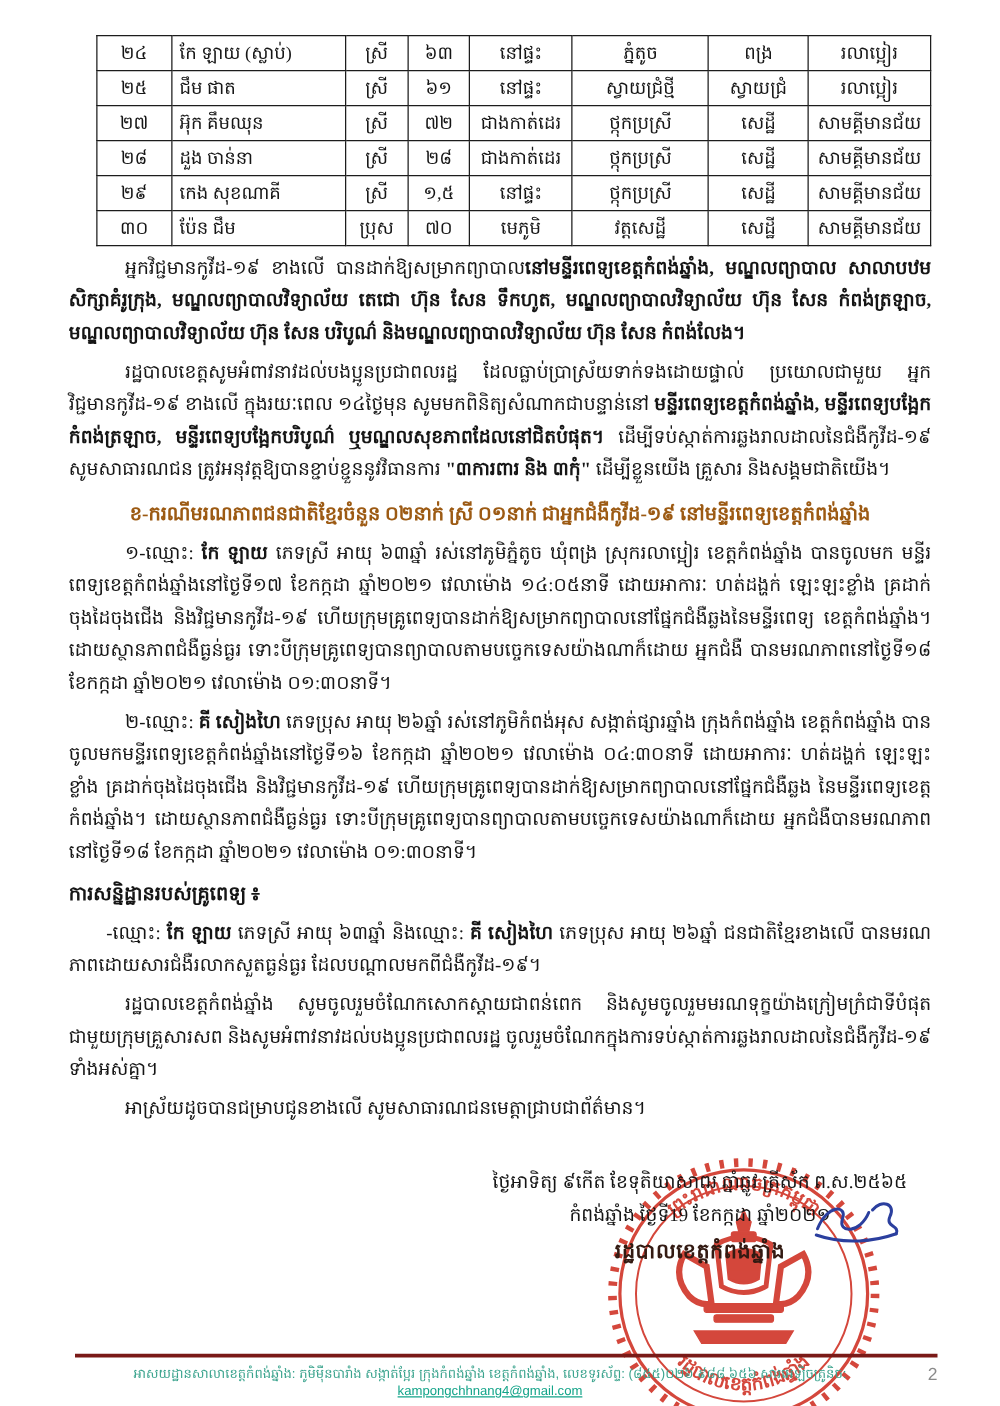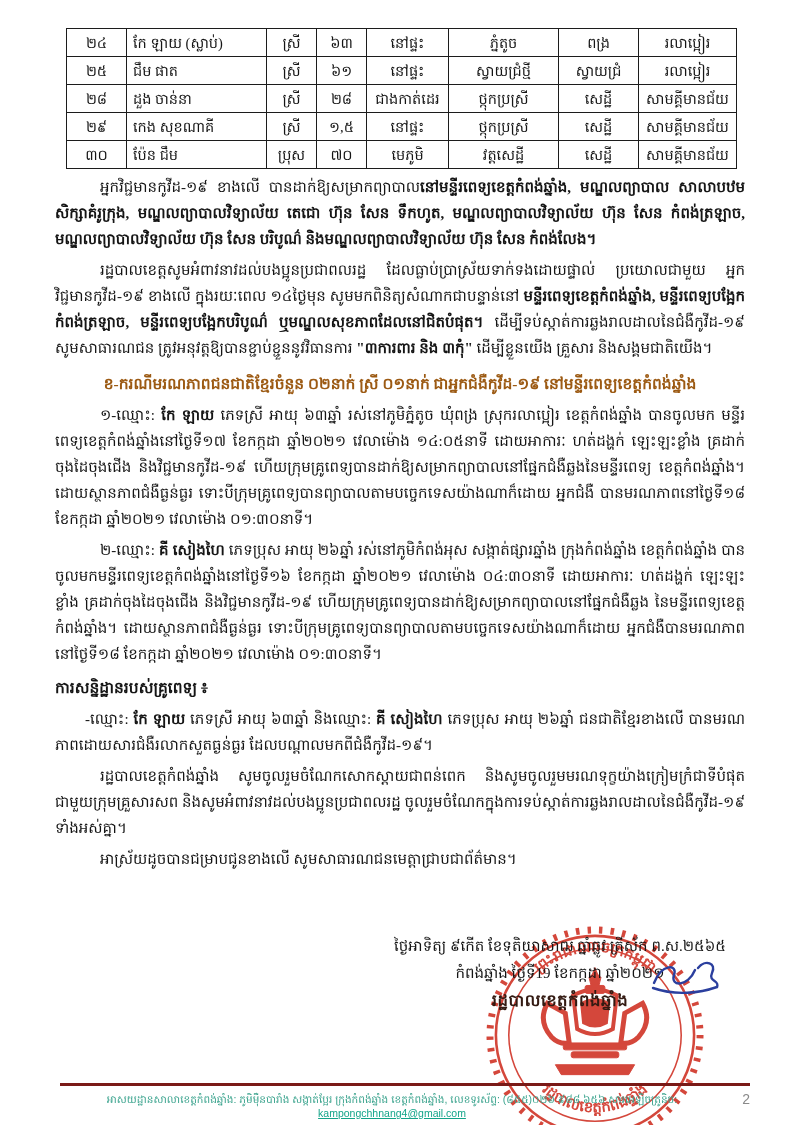--- a/index.html
+++ b/index.html
@@ -4,21 +4,21 @@
 <style>
   html,body{margin:0;padding:0;background:#ffffff;}
   .page{
     position:relative;width:800px;height:1125px;overflow:hidden;
     background:#ffffff;color:#151515;
     font-family:"Liberation Serif","DejaVu Serif",serif;
     font-size:15px;line-height:26px;
   }
   .content{position:absolute;left:55px;top:28px;width:690px;}
   
-  table.cases{border-collapse:collapse;margin-left:11px;table-layout:fixed;}
+  table.cases{border-collapse:collapse;margin-left:22px;table-layout:fixed;}
   table.cases td{
     border:1.6px solid #1c1c1c;text-align:center;vertical-align:middle;
     padding:1px 3px;height:25px;font-size:14.5px;line-height:20px;
     overflow:hidden;white-space:nowrap;
   }
   table.cases td.name{text-align:left;padding-left:6px;}
   col.c-no{width:60px}col.c-name{width:140px}col.c-sex{width:50px}
   col.c-age{width:50px}col.c-job{width:82px}col.c-vil{width:110px}
   col.c-com{width:80px}col.c-dis{width:98px}
   
@@ -82,20 +82,30 @@
         </tr>
         <tr>
           <td>២៥</td>
           <td class="name">ជឹម ផាត</td>
           <td>ស្រី</td>
           <td>៦១</td>
           <td>នៅផ្ទះ</td>
           <td>ស្វាយជ្រំថ្មី</td>
           <td>ស្វាយជ្រំ</td>
           <td>រលាប្អៀរ</td>
+        </tr>
+        <tr>
+          <td>២៧</td>
+          <td class="name">អ៊ុក គឹមឈុន</td>
+          <td>ស្រី</td>
+          <td>៧២</td>
+          <td>ជាងកាត់ដេរ</td>
+          <td>ថ្កុកប្រស្រី</td>
+          <td>សេដ្ឋី</td>
+          <td>សាមគ្គីមានជ័យ</td>
         </tr>
         <tr>
           <td>២៨</td>
           <td class="name">ដួង ចាន់នា</td>
           <td>ស្រី</td>
           <td>២៨</td>
           <td>ជាងកាត់ដេរ</td>
           <td>ថ្កុកប្រស្រី</td>
           <td>សេដ្ឋី</td>
           <td>សាមគ្គីមានជ័យ</td>

